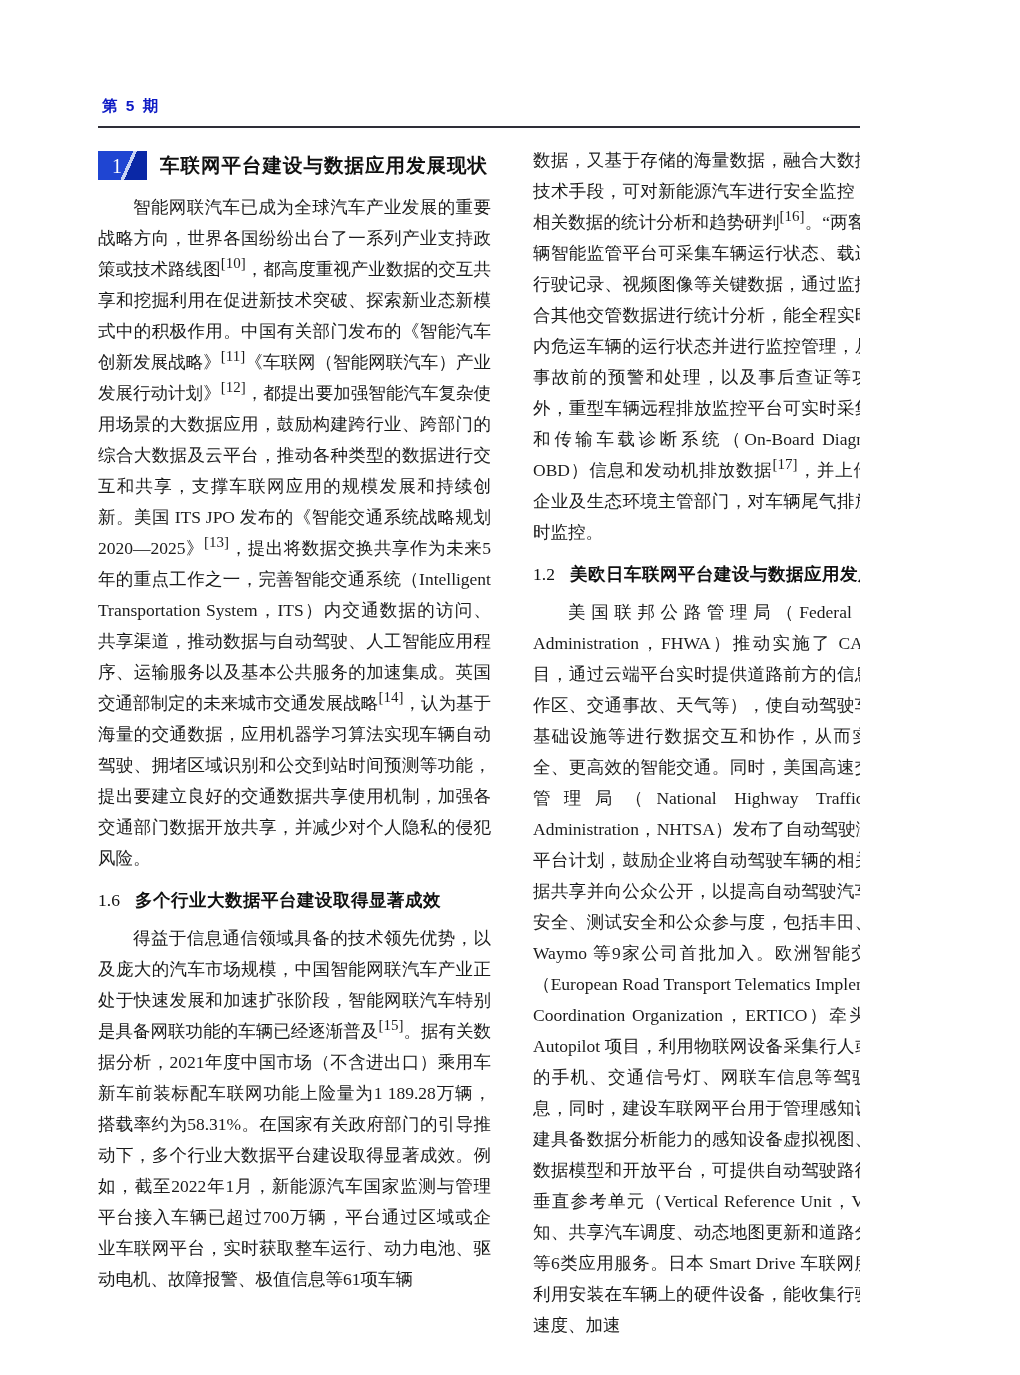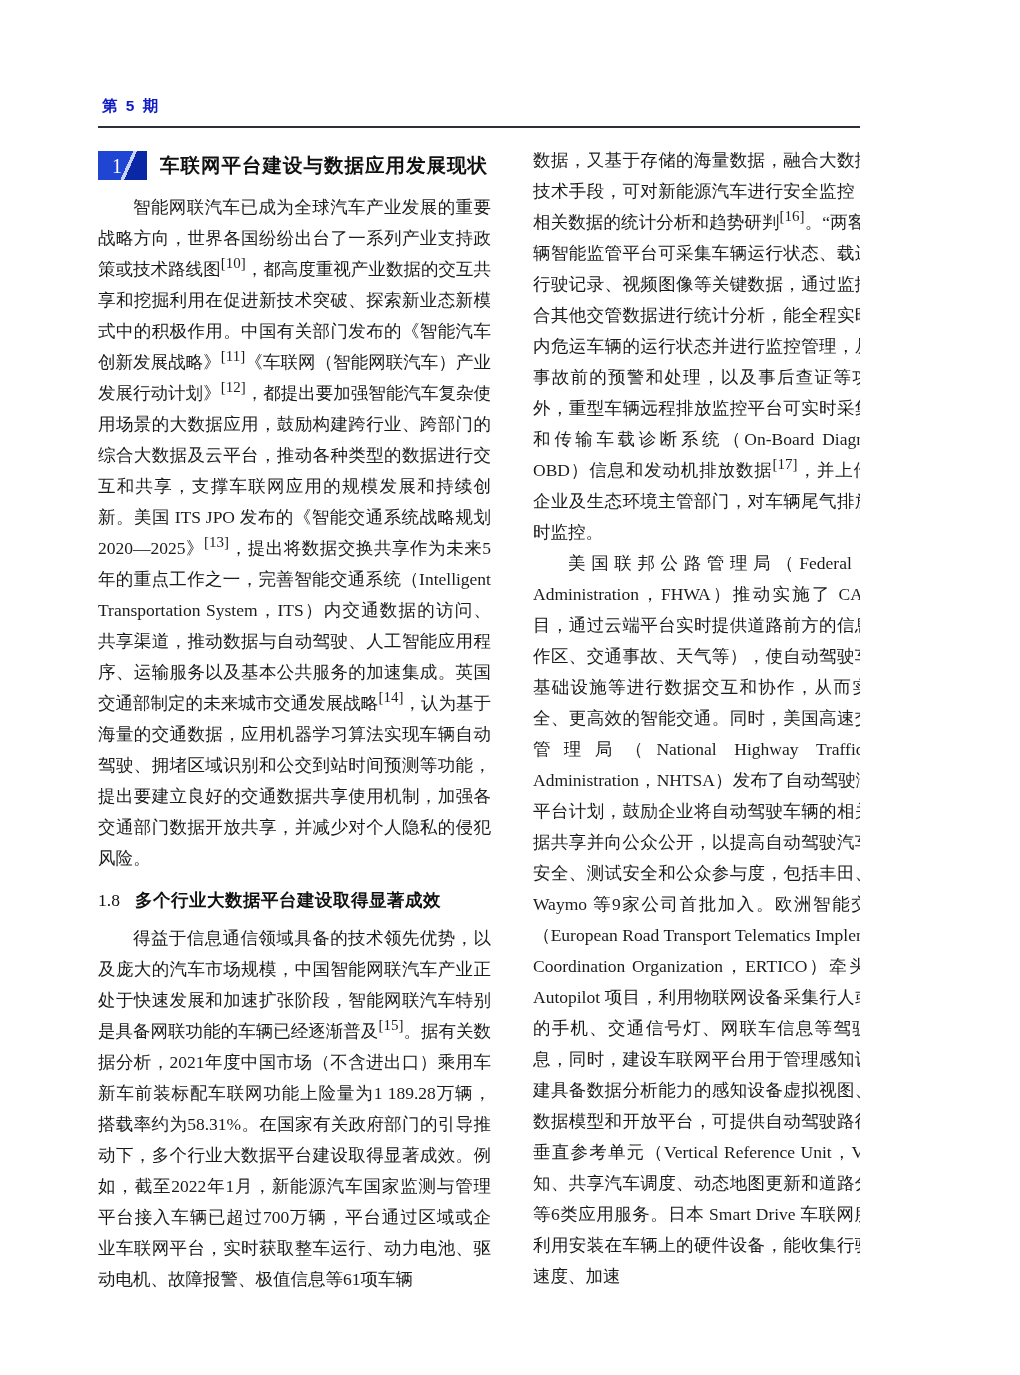--- a/index.html
+++ b/index.html
@@ -91,30 +91,34 @@
       <div class="col">
 
         <div class="sec1">
           <span class="sec1-badge">1</span>
           <span class="sec1-title">车联网平台建设与数据应用发展现状</span>
         </div>
 
         <p class="para">智能网联汽车已成为全球汽车产业发展的重要战略方向，世界各国纷纷出台了一系列产业支持政策或技术路线图<sup>[10]</sup>，都高度重视产业数据的交互共享和挖掘利用在促进新技术突破、探索新业态新模式中的积极作用。中国有关部门发布的《智能汽车创新发展战略》<sup>[11]</sup>《车联网（智能网联汽车）产业发展行动计划》<sup>[12]</sup>，都提出要加强智能汽车复杂使用场景的大数据应用，鼓励构建跨行业、跨部门的综合大数据及云平台，推动各种类型的数据进行交互和共享，支撑车联网应用的规模发展和持续创新。美国 ITS JPO 发布的《智能交通系统战略规划2020—2025》<sup>[13]</sup>，提出将数据交换共享作为未来5年的重点工作之一，完善智能交通系统（Intelligent Transportation System，ITS）内交通数据的访问、共享渠道，推动数据与自动驾驶、人工智能应用程序、运输服务以及基本公共服务的加速集成。英国交通部制定的未来城市交通发展战略<sup>[14]</sup>，认为基于海量的交通数据，应用机器学习算法实现车辆自动驾驶、拥堵区域识别和公交到站时间预测等功能，提出要建立良好的交通数据共享使用机制，加强各交通部门数据开放共享，并减少对个人隐私的侵犯风险。</p>
 
         <div class="subsec">
-          <span class="subsec-num">1.8</span>
+          <span class="subsec-num">1.6</span>
           <span class="subsec-title">多个行业大数据平台建设取得显著成效</span>
         </div>
 
         <p class="para">得益于信息通信领域具备的技术领先优势，以及庞大的汽车市场规模，中国智能网联汽车产业正处于快速发展和加速扩张阶段，智能网联汽车特别是具备网联功能的车辆已经逐渐普及<sup>[15]</sup>。据有关数据分析，2021年度中国市场（不含进出口）乘用车新车前装标配车联网功能上险量为1 189.28万辆，搭载率约为58.31%。在国家有关政府部门的引导推动下，多个行业大数据平台建设取得显著成效。例如，截至2022年1月，新能源汽车国家监测与管理平台接入车辆已超过700万辆，平台通过区域或企业车联网平台，实时获取整车运行、动力电池、驱动电机、故障报警、极值信息等61项车辆</p>
       </div>
 
       <div class="col">
 
         <p class="para noindent">数据，又基于存储的海量数据，融合大数据挖掘等技术手段，可对新能源汽车进行安全监控，并进行相关数据的统计分析和趋势研判<sup>[16]</sup>。“两客一危”车辆智能监管平台可采集车辆运行状态、载运状态、行驶记录、视频图像等关键数据，通过监控平台融合其他交管数据进行统计分析，能全程实时展示国内危运车辆的运行状态并进行监控管理，从而实现事故前的预警和处理，以及事后查证等功能。此外，重型车辆远程排放监控平台可实时采集、存储和传输车载诊断系统（On-Board Diagnostics，OBD）信息和发动机排放数据<sup>[17]</sup>，并上传至生产企业及生态环境主管部门，对车辆尾气排放进行实时监控。</p>
 
+        <div class="subsec">
+          <span class="subsec-num">1.2</span>
+          <span class="subsec-title">美欧日车联网平台建设与数据应用发展现状</span>
+        </div>
 
         <p class="para">美国联邦公路管理局（Federal Highway Administration，FHWA）推动实施了 CARMA 项目，通过云端平台实时提供道路前方的信息（如工作区、交通事故、天气等），使自动驾驶车辆能与基础设施等进行数据交互和协作，从而实现更安全、更高效的智能交通。同时，美国高速交通安全管理局（National Highway Traffic Safety Administration，NHTSA）发布了自动驾驶测试数据平台计划，鼓励企业将自动驾驶车辆的相关测试数据共享并向公众公开，以提高自动驾驶汽车的驾驶安全、测试安全和公众参与度，包括丰田、优步、Waymo 等9家公司首批加入。欧洲智能交通协会（European Road Transport Telematics Implementation Coordination Organization，ERTICO）牵头建设了 Autopilot 项目，利用物联网设备采集行人或骑行者的手机、交通信号灯、网联车信息等驾驶环境信息，同时，建设车联网平台用于管理感知设备，构建具备数据分析能力的感知设备虚拟视图、标准化数据模型和开放平台，可提供自动驾驶路径优化、垂直参考单元（Vertical Reference Unit，VRU）感知、共享汽车调度、动态地图更新和道路分级评估等6类应用服务。日本 Smart Drive 车联网服务平台利用安装在车辆上的硬件设备，能收集行驶轨迹、速度、加速</p>
       </div>
 
     </div>
   </div>
 </div>
 
 </body></html>

